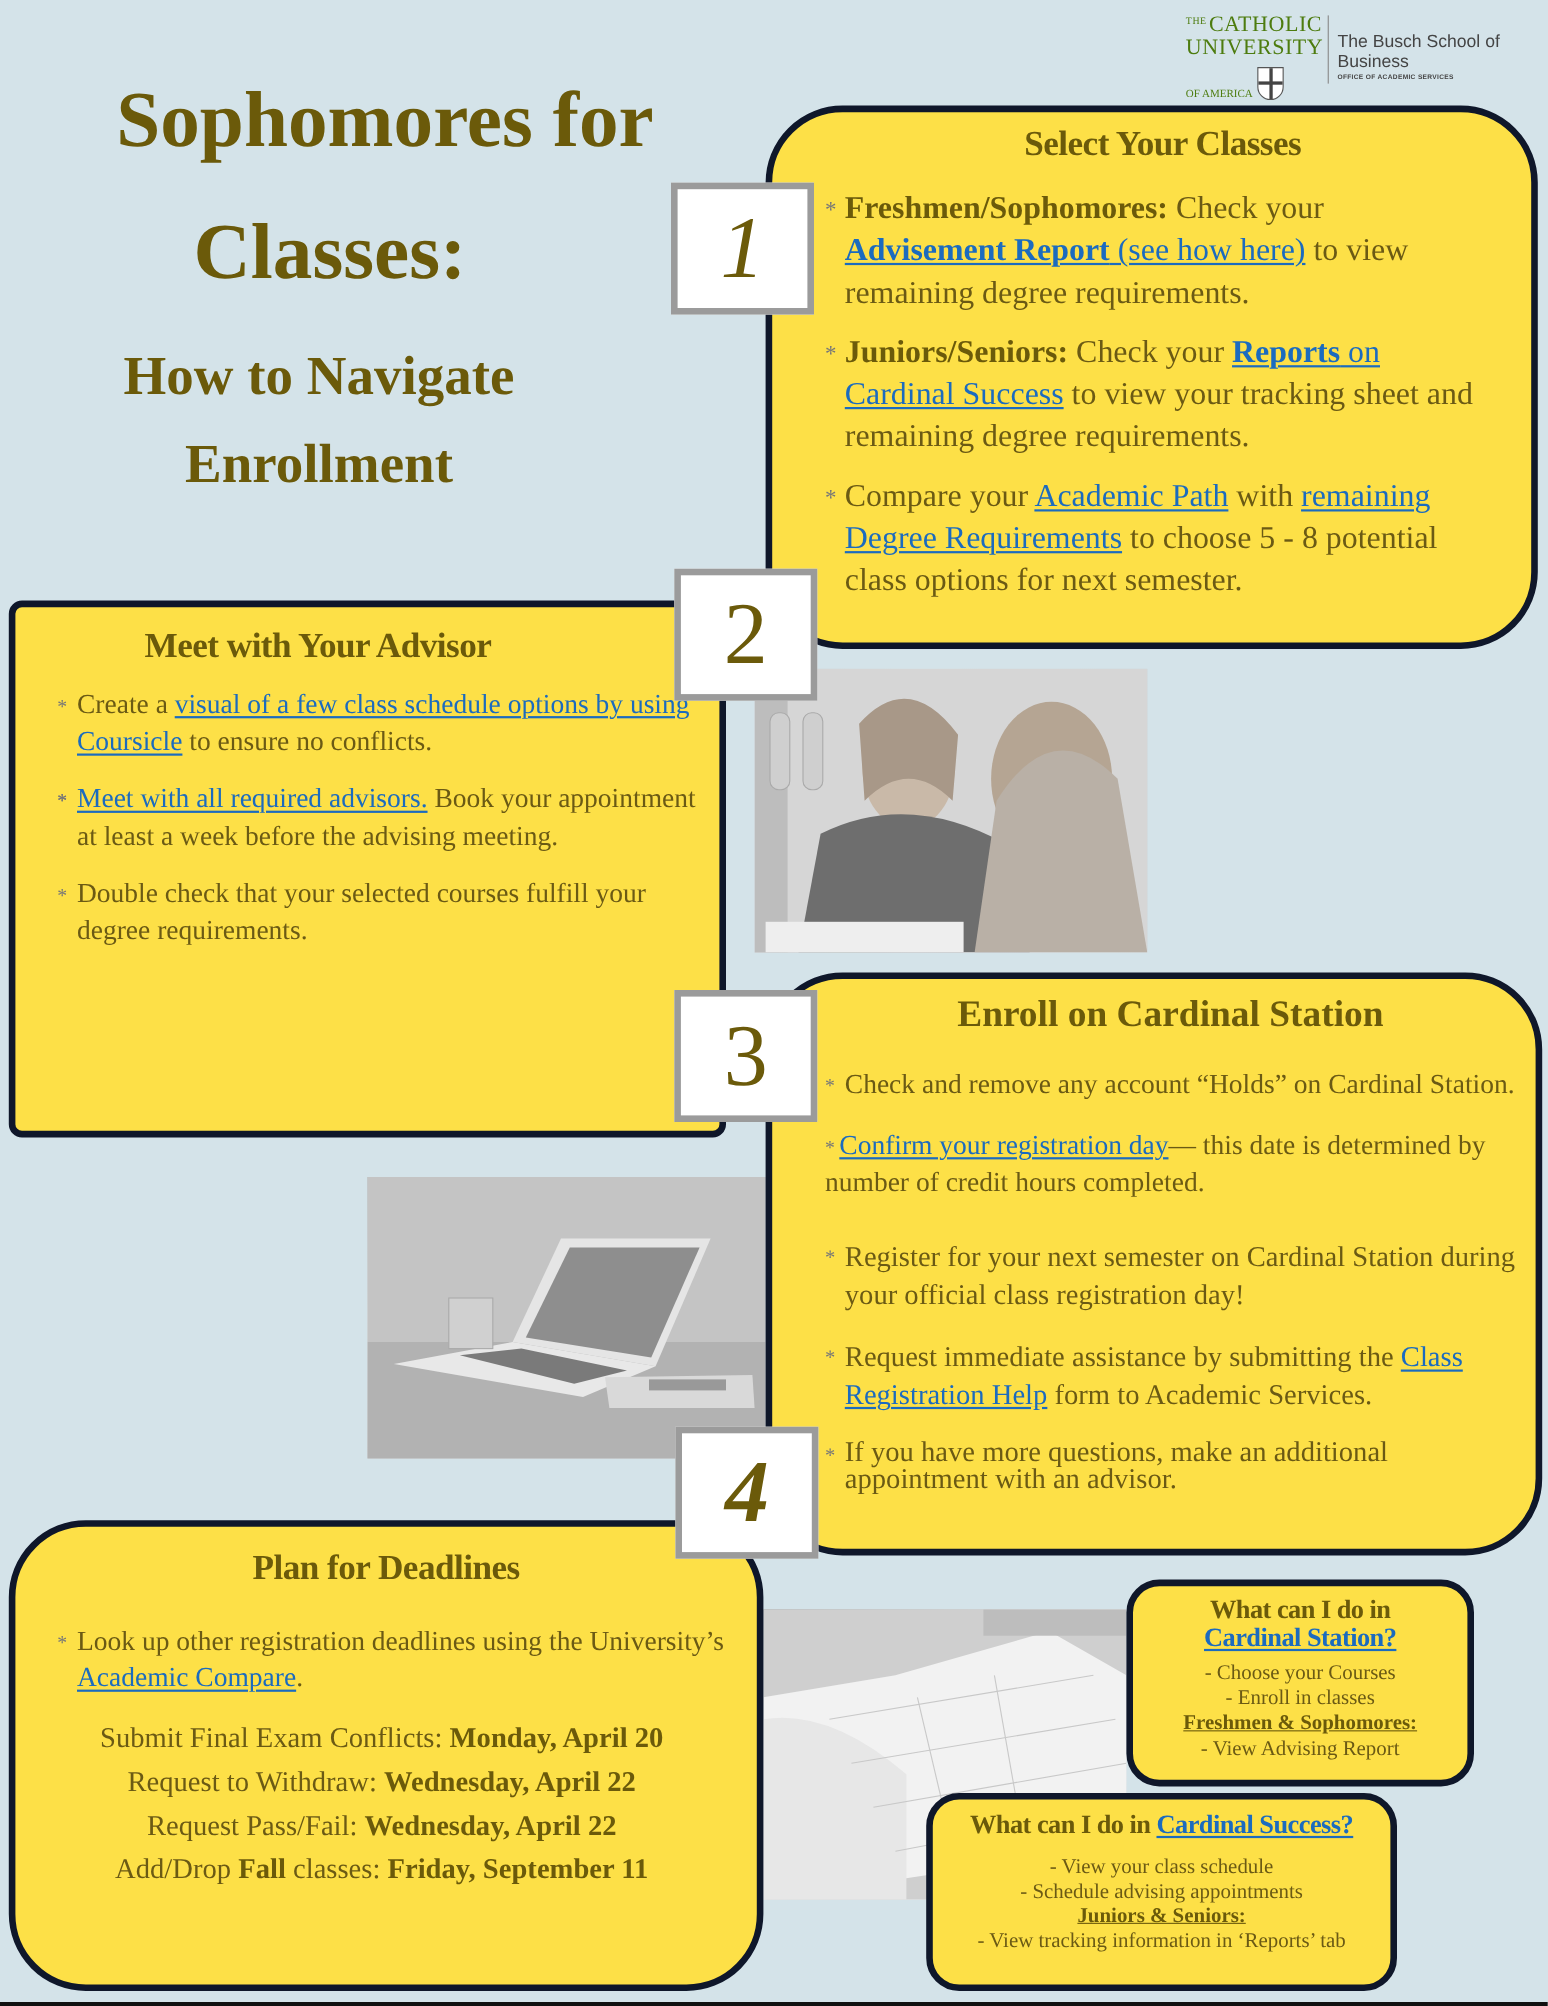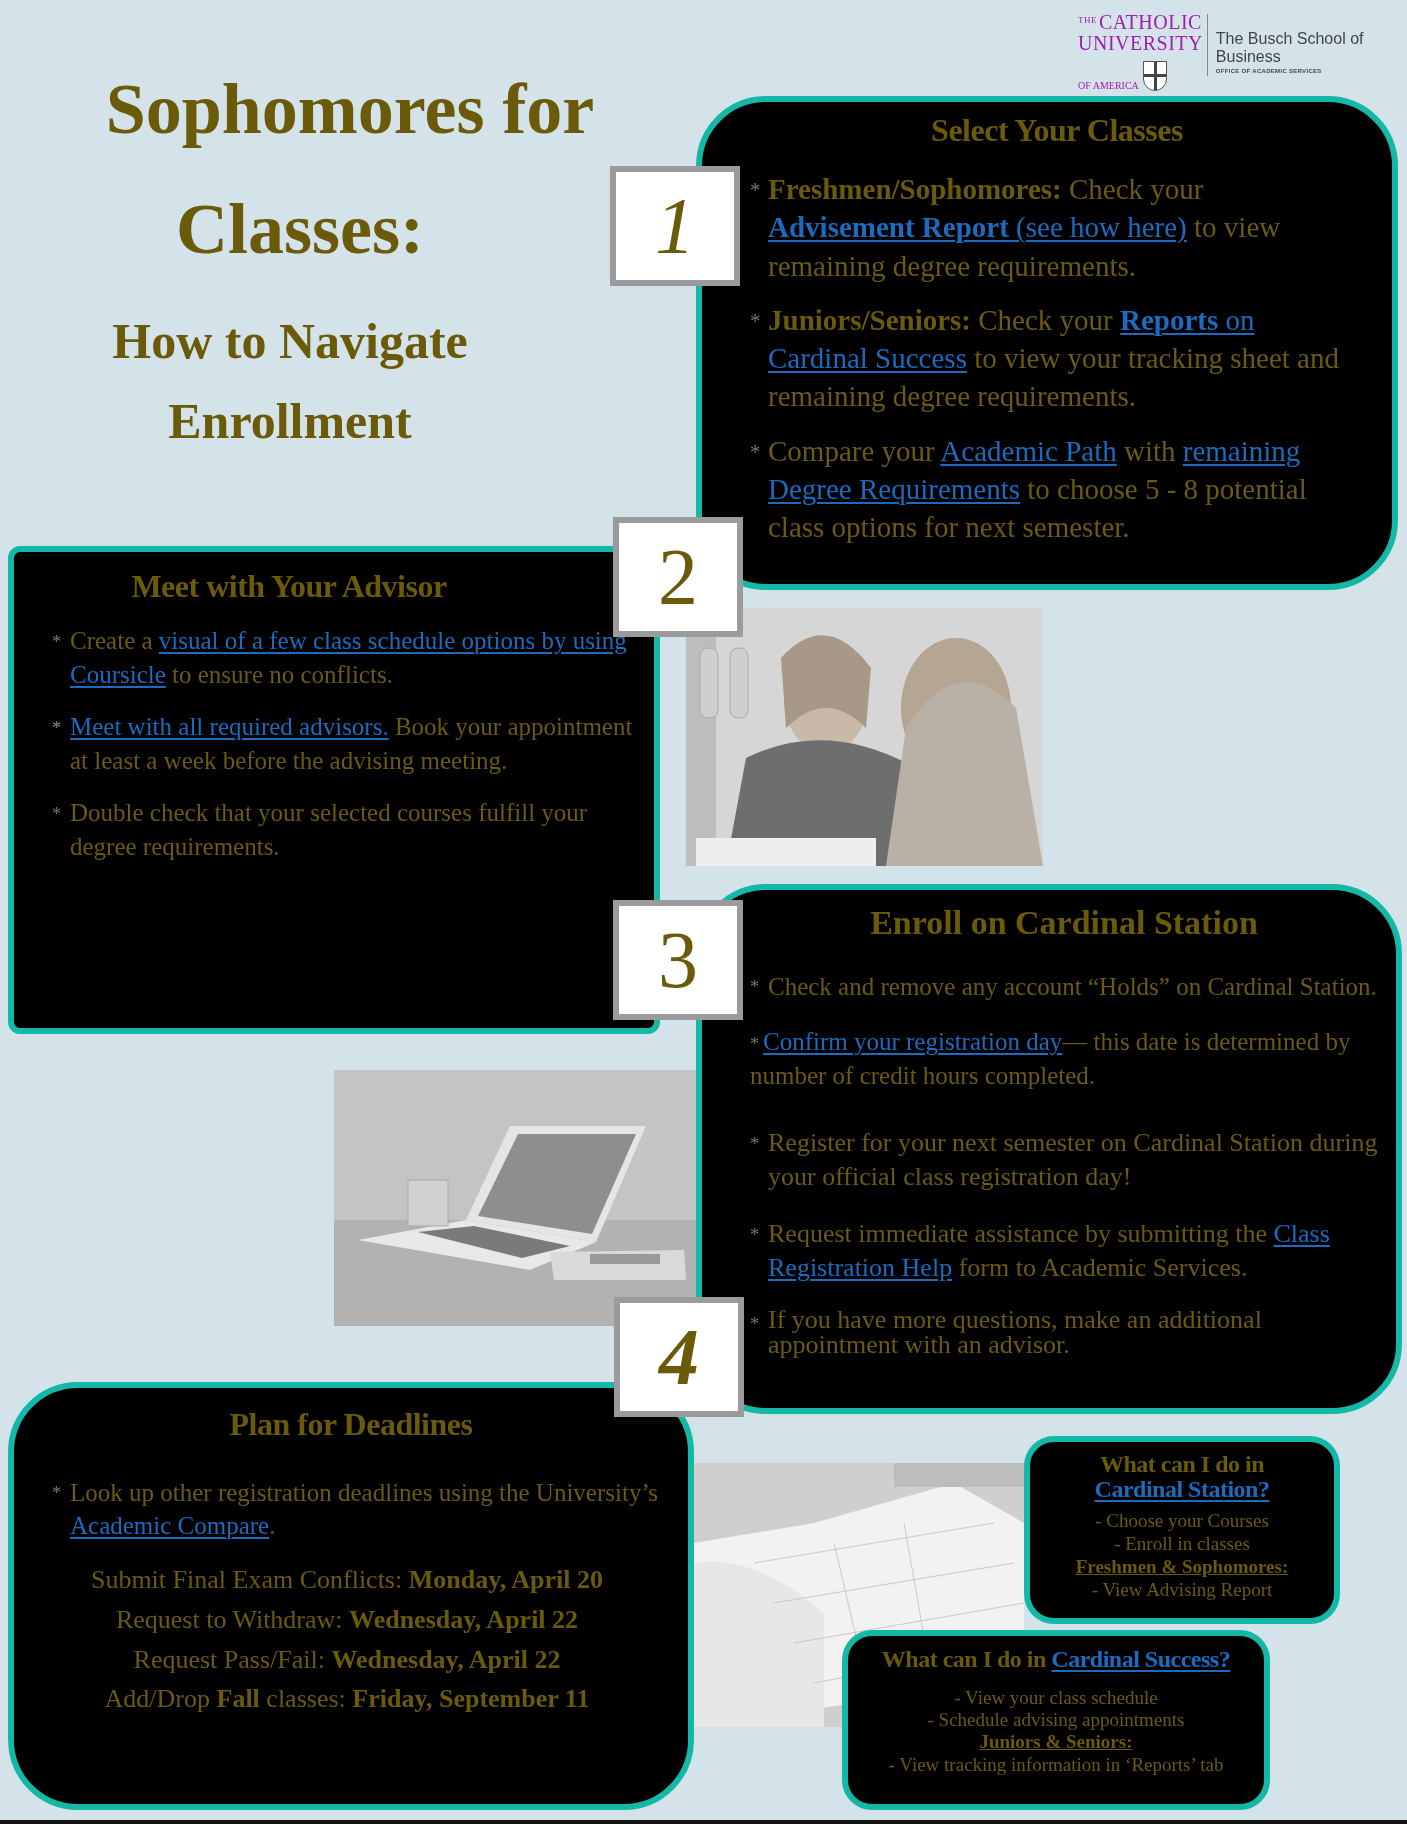--- a/index.html
+++ b/index.html
@@ -8,21 +8,21 @@
     background: #d4e3e9;
     position: relative;
     overflow: hidden;
     font-family: "Liberation Serif", "DejaVu Serif", serif;
     color: #6b5a14;
   }
   .bottom-bar { position: absolute; left: 0; top: 1820px; width: 1407px; height: 4px; background: #111; }
 
   
   .logo { position: absolute; left: 1078px; top: 12px; width: 320px; height: 72px; display: flex; align-items: flex-start; }
-  .logo-cua { font-family: "Liberation Serif", serif; color: #a21caf; line-height: 1; width: 126px; }
+  .logo-cua { font-family: "Liberation Serif", serif; color: #4d7c0f; line-height: 1; width: 126px; }
   .logo-cua .l1 { font-size: 20px; letter-spacing: 0.5px; }
   .logo-cua .l1 small { font-size: 9px; vertical-align: 6px; margin-right: 2px; }
   .logo-cua .l2 { font-size: 20px; letter-spacing: 0.5px; margin-top: 1px; }
   .logo-cua .l3 { font-size: 10px; margin-top: 16px; display: flex; align-items: flex-end; gap: 4px; }
   .shield { width: 24px; height: 30px; border: 1.5px solid #555; border-radius: 0 0 12px 12px; position: relative; background: #fff; margin-top: -8px; }
   .shield::before { content: ""; position: absolute; left: 10px; top: 0; width: 3px; height: 100%; background: #444; }
   .shield::after { content: ""; position: absolute; left: 0; top: 12px; width: 100%; height: 3px; background: #444; }
   .logo-divider { width: 1px; height: 62px; background: #888; margin: 2px 8px 0 4px; }
   .logo-busch { padding-top: 18px; }
   .logo-busch .b1 { font-family: "Liberation Sans", sans-serif; font-size: 16px; color: #444; }
@@ -30,21 +30,21 @@
 
   
   .title { position: absolute; left: 0; width: 700px; text-align: center; font-family: "Liberation Serif", serif; font-weight: bold; color: #6b5a0a; }
   .title-1 { top: 68px; font-size: 72px; left: 0; }
   .title-2 { top: 188px; font-size: 72px; left: -50px; }
   .subtitle { position: absolute; width: 700px; text-align: center; font-weight: bold; color: #6b5a0a; font-size: 50px; left: -60px; }
   .subtitle-1 { top: 312px; }
   .subtitle-2 { top: 392px; }
 
   
-  .card { position: absolute; background: #000000; border: 6px solid #14b8a6; }
+  .card { position: absolute; background: #fde047; border: 6px solid #0f172a; }
   .card h2 { font-family: "Liberation Serif", serif; font-weight: bold; color: #6b5a0a; text-align: center; letter-spacing: -0.5px; }
   .bullet { position: relative; padding-left: 18px; line-height: 1.32; }
   .bullet .star { position: absolute; left: 0; top: 0; font-size: 0.72em; top: 0.35em; color: #777; }
   a, .link { color: #1b6bbf; text-decoration: underline; text-decoration-thickness: 2px; text-underline-offset: 3px; }
   b { font-weight: bold; color: #6b5a0a; }
 
   .card-1 { left: 696px; top: 96px; width: 702px; height: 494px; border-radius: 70px; }
   .card-1 h2 { font-size: 32px; margin-top: 10px; padding-left: 20px; }
   .card-1 .body { position: absolute; left: 48px; top: 68px; width: 600px; font-size: 29px; color: #6b5a14; }
   .card-1 .bullet { margin-bottom: 16px; }

